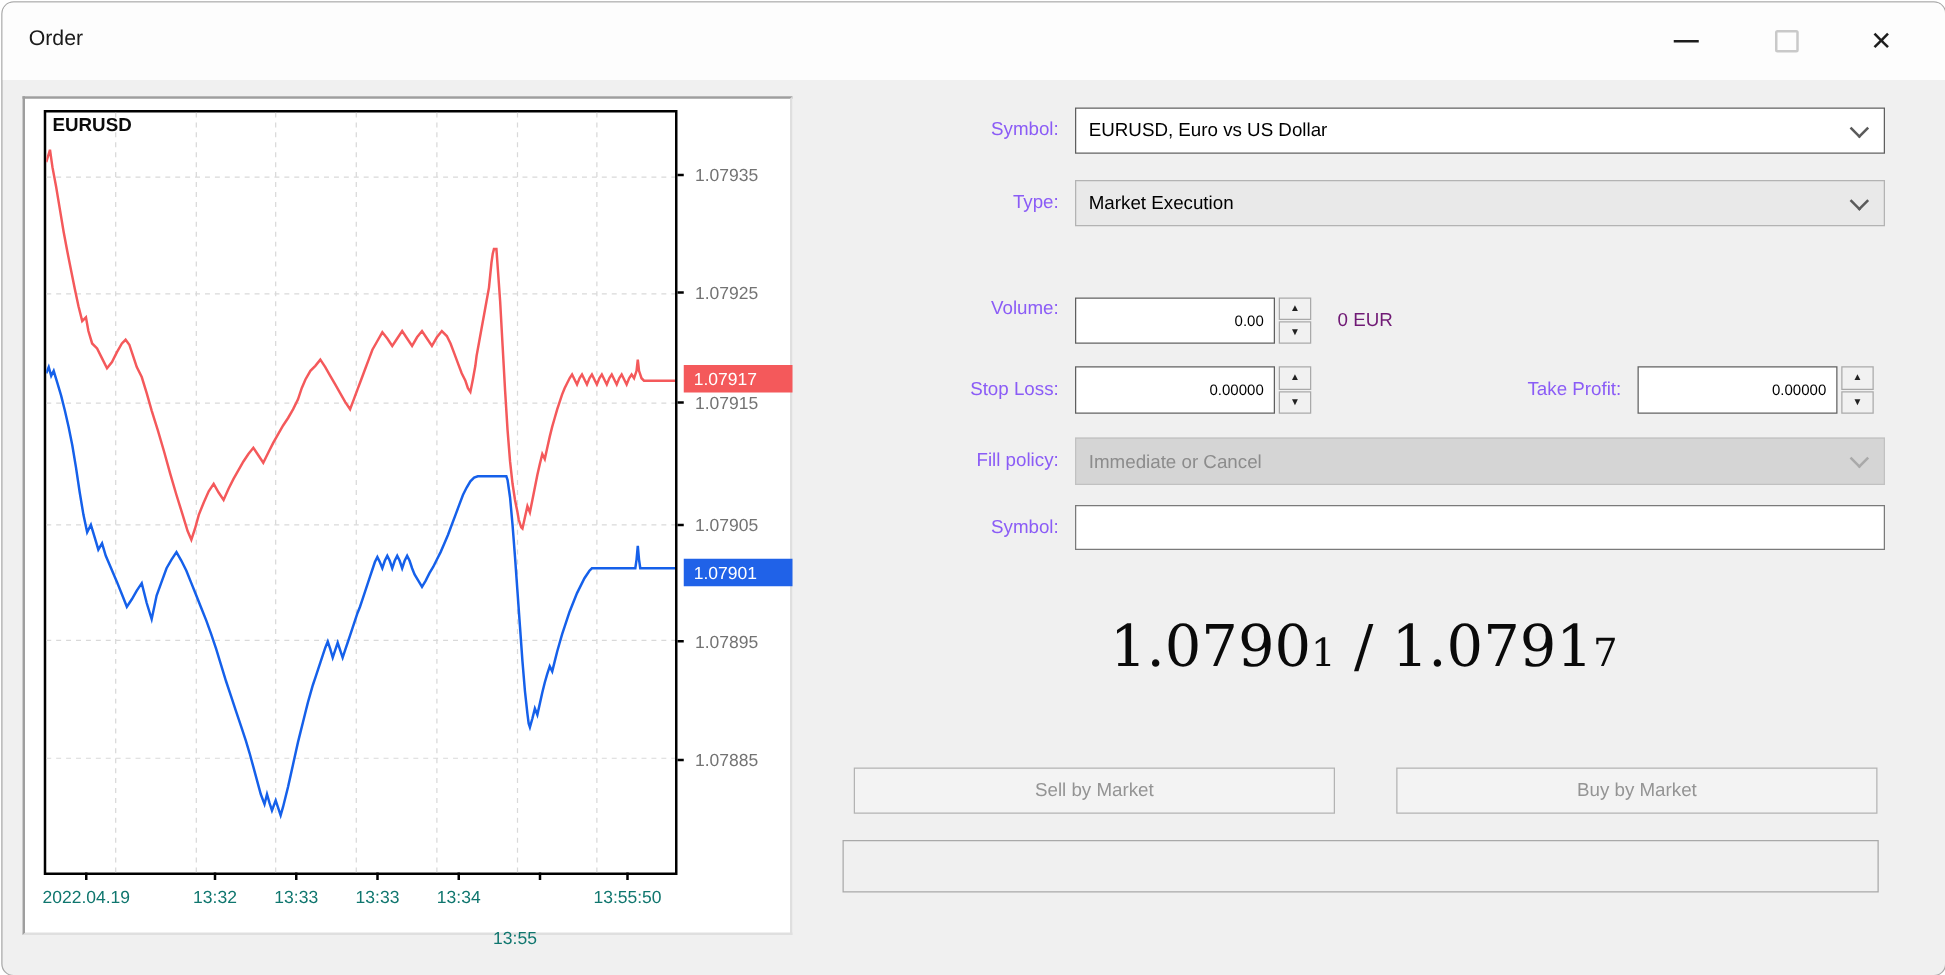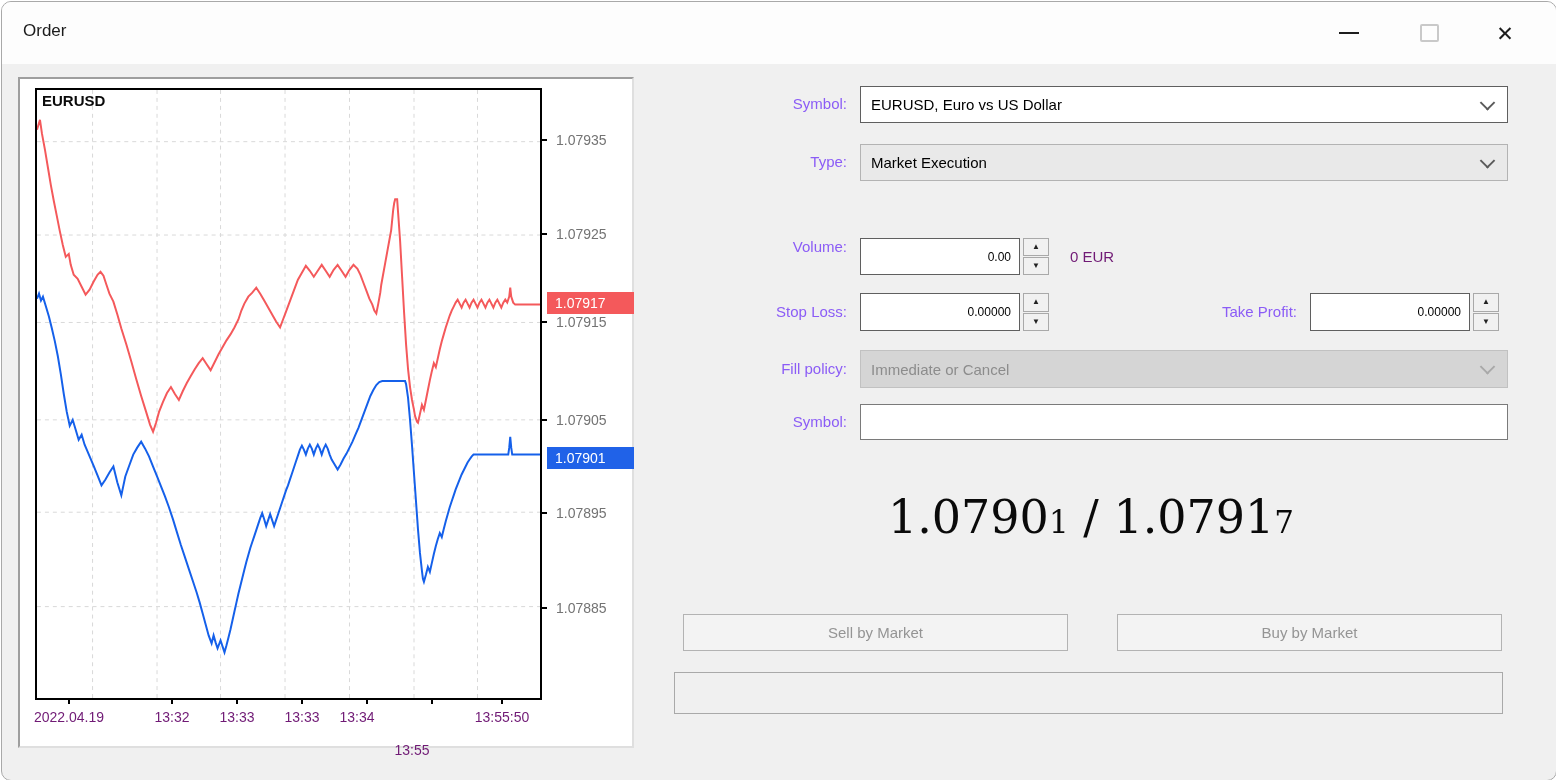--- a/index.html
+++ b/index.html
@@ -19,21 +19,21 @@
   .chart-panel{position:absolute;left:16px;top:75px;width:616px;height:671px;background:#ffffff;
                border:2px solid;border-color:#9e9e9e #dfdfdf #dfdfdf #9e9e9e;box-sizing:border-box;}
   .plot{position:absolute;left:15px;top:9px;width:507px;height:612px;border:2px solid #000;
         box-sizing:border-box;background:#fff;}
   .plot svg{position:absolute;left:0;top:0;width:100%;height:100%;}
   .sym-label{position:absolute;left:5px;top:2px;font-size:15px;font-weight:600;color:#0b0b0b;z-index:3;}
   .ylab{position:absolute;left:536px;transform:translateY(-50%);font-size:14px;color:#737373;white-space:nowrap;}
   .ytick{position:absolute;left:522px;width:5px;height:0;border-top:2px solid #000;transform:translateY(-1px);}
   .badge{position:absolute;left:527px;width:87px;height:22px;transform:translateY(-50%);
          color:#fff;font-size:14px;line-height:22px;padding-left:8px;box-sizing:border-box;z-index:4;}
-  .xlab{position:absolute;top:630px;transform:translateX(-50%);font-size:14px;color:#701a75;white-space:nowrap;}
+  .xlab{position:absolute;top:630px;transform:translateX(-50%);font-size:14px;color:#0f766e;white-space:nowrap;}
   .xtick{position:absolute;top:619px;width:0;height:6px;border-left:2px solid #000;transform:translateX(-1px);}
 
   
   .flabel{position:absolute;font-size:15px;color:#8b5cf6;text-align:right;}
   .tbox{position:absolute;background:#fff;border:1px solid #5f5f5f;box-sizing:border-box;
         font-size:12px;color:#000;font-family:"Liberation Sans",sans-serif;padding:12px 8px;outline:none;}
   .combo{position:absolute;box-sizing:border-box;font-size:15px;display:flex;align-items:center;padding:0 10px;}
   .combo-light{background:#fff;border:1px solid #5f5f5f;color:#000;}
   .combo-gray{background:#e9e9e9;border:1px solid #b3b3b3;color:#000;}
   .combo-disabled{background:#d5d5d5;border:1px solid #c1c1c1;color:#8c8c8c;}
@@ -111,21 +111,21 @@
     <div id="x-axis">
         <div class="xtick" style="left: 49px;"></div>
         <div class="xlab" style="left: 49px;">2022.04.19</div>
         <div class="xtick" style="left: 152px;"></div>
         <div class="xlab" style="left: 152px;">13:32</div>
         <div class="xtick" style="left: 217px;"></div>
         <div class="xlab" style="left: 217px;">13:33</div>
         <div class="xtick" style="left: 282px;"></div>
         <div class="xlab" style="left: 282px;">13:33</div>
         <div class="xtick" style="left: 347px;"></div>
-        <div class="xlab" style="left: 337px; text-align: right;">13:34</div>
+        <div class="xlab" style="left: 347px; text-align: right;">13:34</div>
         <div class="xtick" style="left: 412px;"></div>
         <div class="xlab" style="left: 392px; margin-top: 33px;">13:55</div>
         <div class="xtick" style="left: 482px;"></div>
         <div class="xlab" style="left: 482px;">13:55:50</div>
       </div>
     <div class="badge" id="ask-badge" style="top: 224px; background: rgb(244, 89, 91);">1.07917</div>
     <div class="badge" id="bid-badge" style="top: 379px; background: rgb(32, 98, 232);">1.07901</div>
   </div>
 
   <div class="flabel" style="left:672px;top:93px;width:173px;">Symbol:</div>

